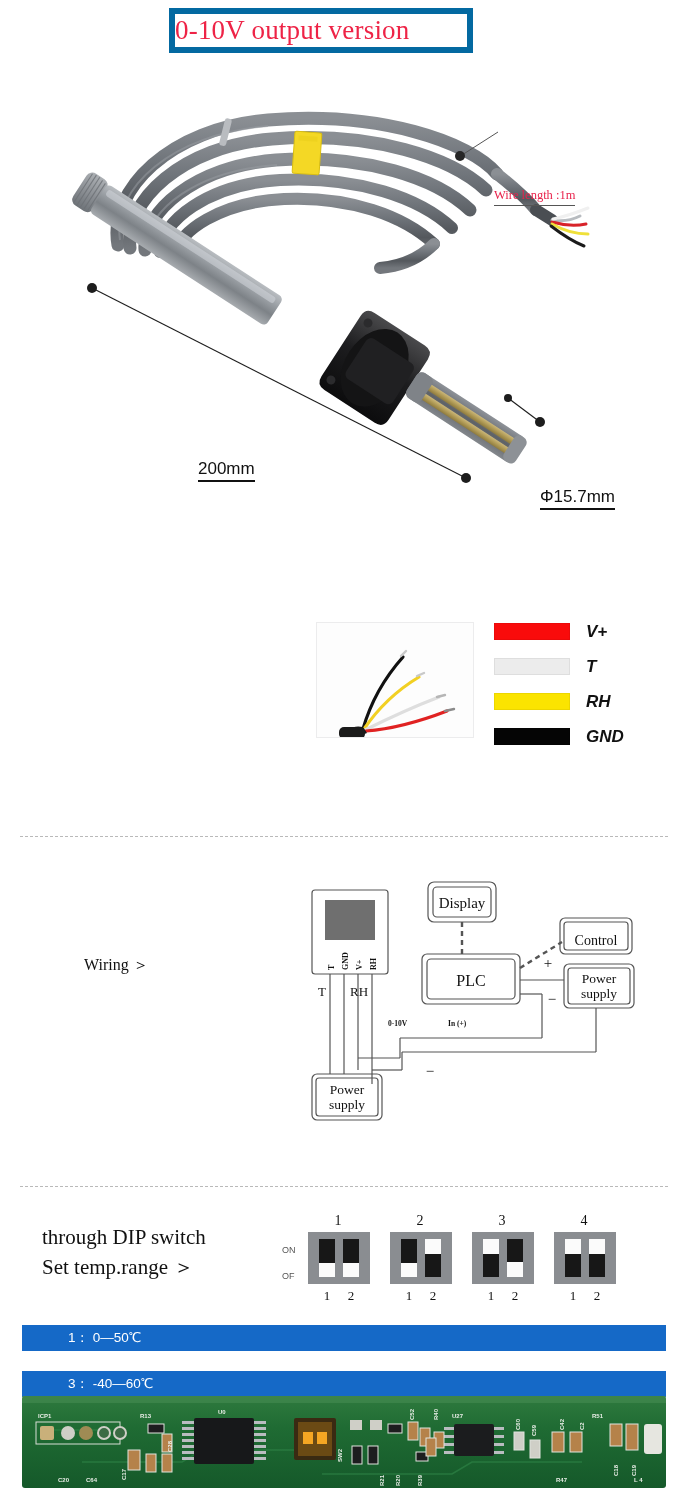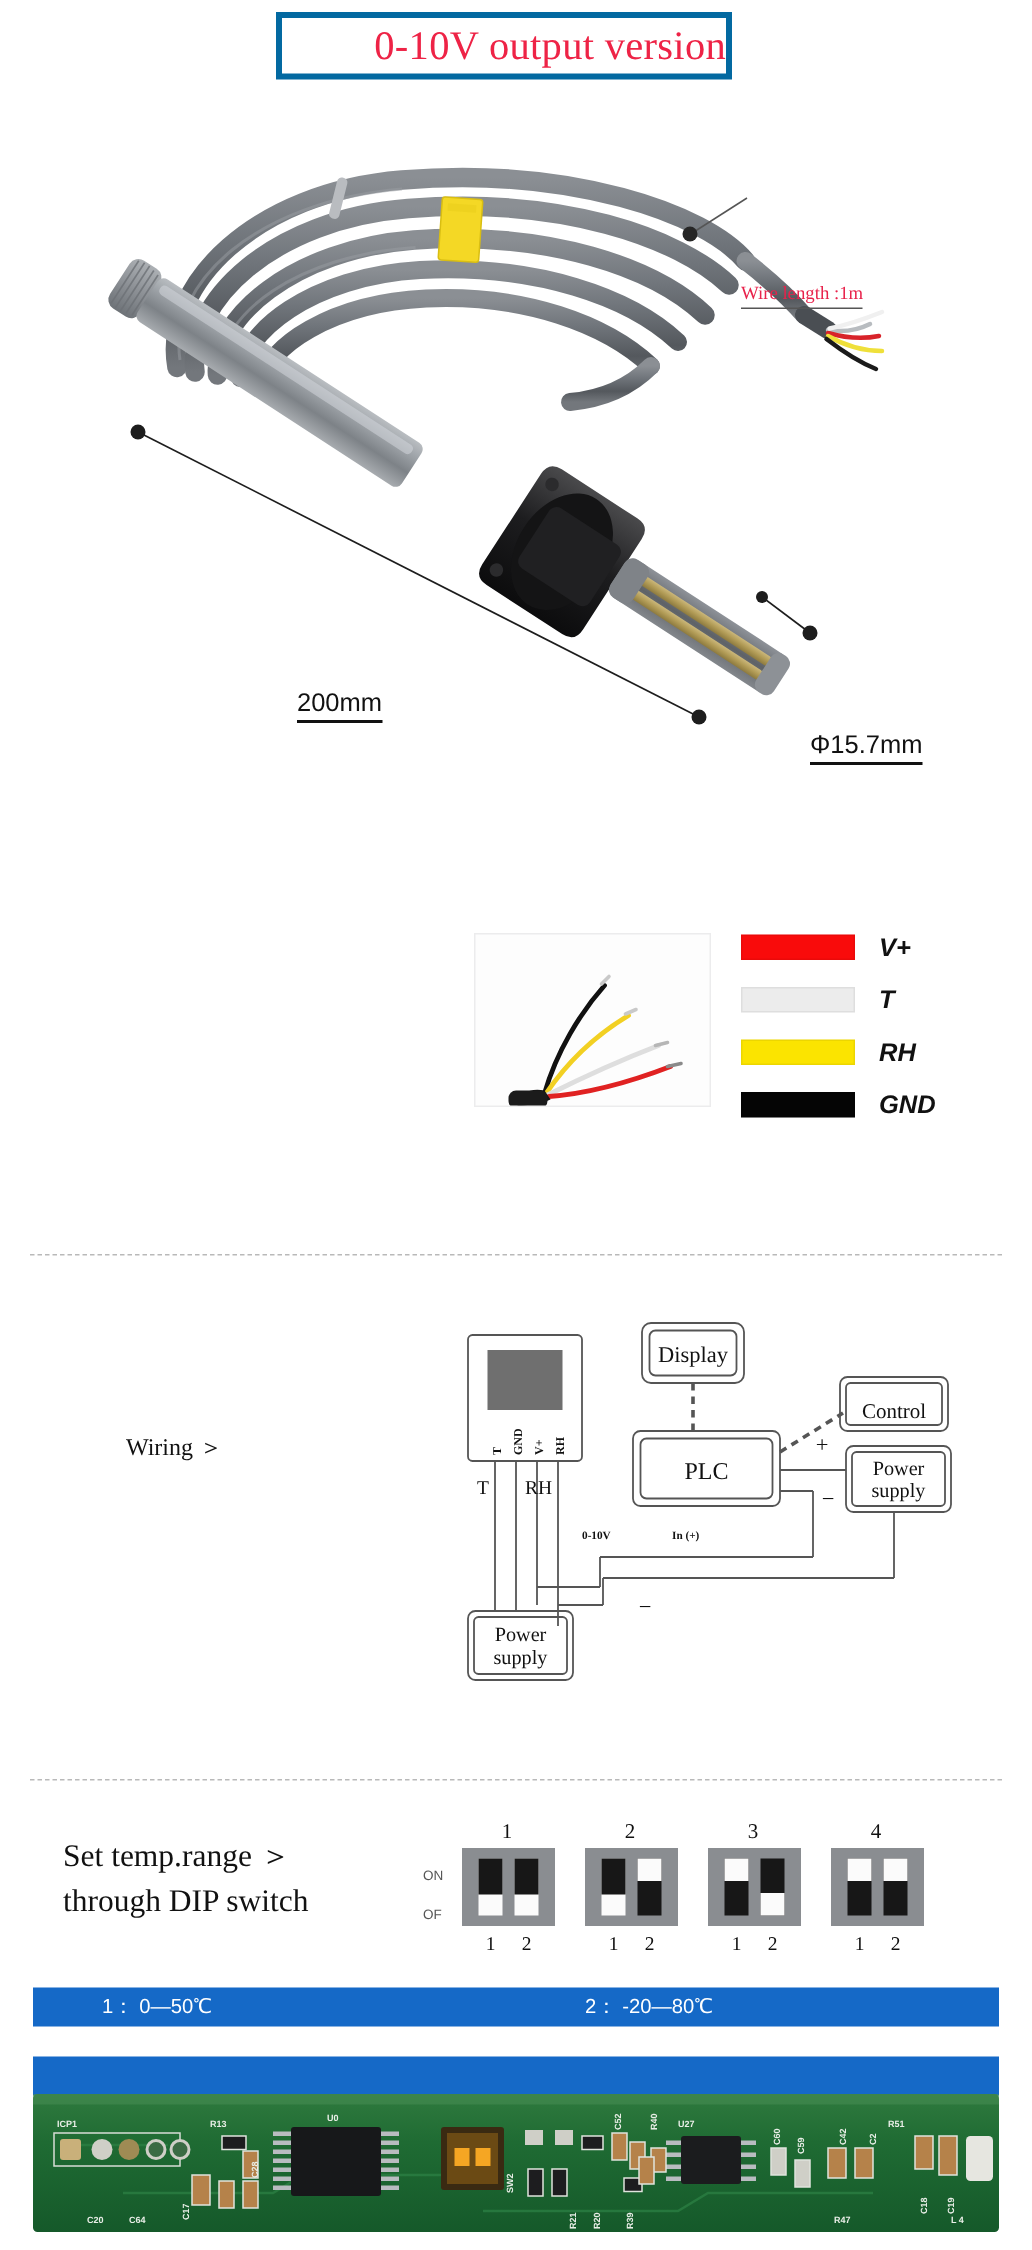--- a/index.html
+++ b/index.html
@@ -8,25 +8,25 @@
     width: 688px; height: 1500px;
     background: #ffffff;
     font-family: "Liberation Serif", serif;
     position: relative;
     overflow: hidden;
   }
   .page { position: relative; width: 688px; height: 1500px; }
 
   
   .title-box {
-    position: absolute; left: 184px; top: 8px;
+    position: absolute; left: 169px; top: 8px;
     width: 304px; height: 45px;
-    border: 4px solid #0369a1;
+    border: 6px solid #0369a1;
     background: #fff;
-    display: flex; align-items: center; justify-content: flex-end;
+    display: flex; align-items: center; justify-content: flex-start;
   }
   .title-text {
     color: #ee2346;
     font-family: "Liberation Serif", serif;
     font-size: 27px;
     letter-spacing: .2px;
     white-space: nowrap;
   }
 
   
@@ -349,22 +349,22 @@
       <text transform="translate(44,92) rotate(-90)" text-anchor="start">T</text>
       <text transform="translate(58,92) rotate(-90)" text-anchor="start">GND</text>
       <text transform="translate(72,92) rotate(-90)" text-anchor="start">V+</text>
       <text transform="translate(86,92) rotate(-90)" text-anchor="start">RH</text>
     </g>
   </svg>
 
   <div class="divider div-2"></div>
 
   <div class="dip-label">
+    <div>through DIP switch</div>
     <div>Set temp.range  ＞</div>
-    <div>through DIP switch</div>
   </div>
 
   <svg class="dip-row" width="400" height="110">
     <g font-family="Liberation Sans, sans-serif" fill="#555" font-size="9">
       <text x="12" y="47">ON</text>
       <text x="12" y="73">OF</text>
     </g>
 
     <g>
       <text x="68" y="19" font-family="Liberation Serif, serif" font-size="14" fill="#111" text-anchor="middle">1</text>
@@ -407,23 +407,23 @@
       <rect x="319" y="33" width="16" height="38" fill="#171717"></rect>
       <rect x="319" y="33" width="16" height="15" fill="#fbfbfb"></rect>
       <text x="303" y="94" font-family="Liberation Serif, serif" font-size="13" fill="#111" text-anchor="middle">1</text>
       <text x="327" y="94" font-family="Liberation Serif, serif" font-size="13" fill="#111" text-anchor="middle">2</text>
     </g>
   </svg>
 
   <div class="range-table">
     <div class="range-row">
       <div class="range-cell">1： 0—50℃</div>
-      <div class="range-cell">2： -20—80℃</div>
     </div>
     <div class="range-row">
+      <div class="range-cell">3： -40—60℃</div>
     </div>
   </div>
 
   <div class="pcb-wrap">
     <svg class="pcb-svg" width="644" height="104">
       <defs>
         <linearGradient id="pcbGrad" x1="0" y1="0" x2="0" y2="1">
           <stop offset="0%" stop-color="#2f7a3e"></stop>
           <stop offset="35%" stop-color="#1f6b33"></stop>
           <stop offset="100%" stop-color="#15592a"></stop>

